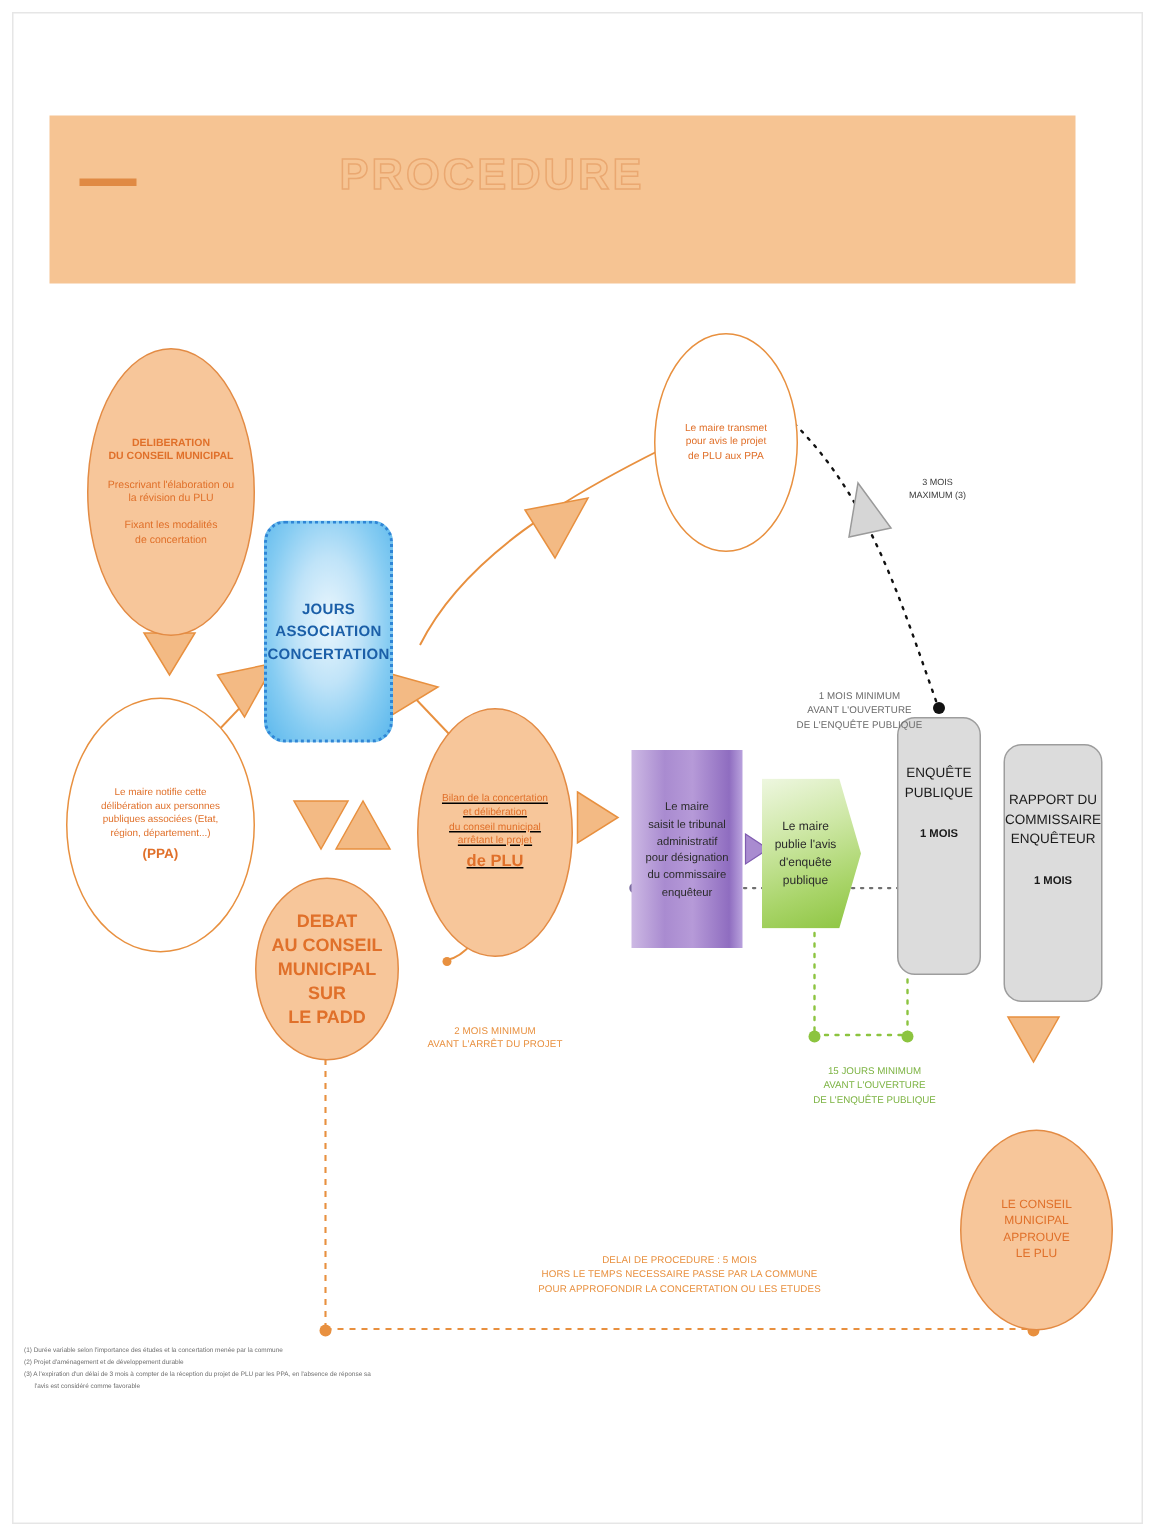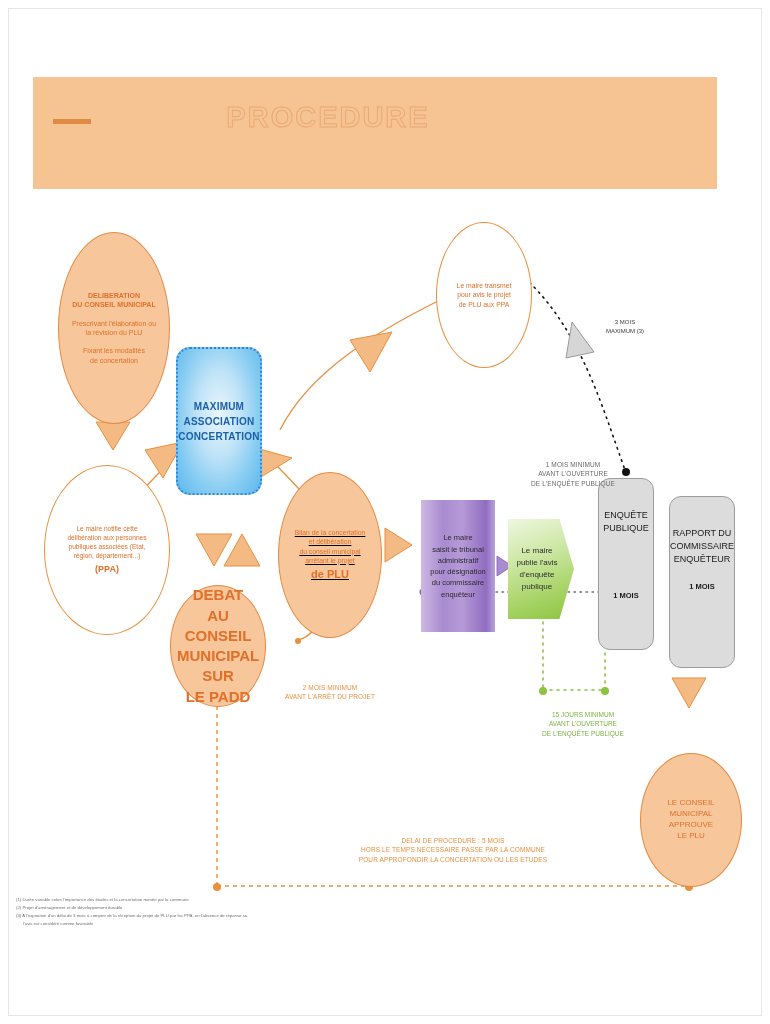--- a/index.html
+++ b/index.html
@@ -157,37 +157,37 @@
     <div class="etxt" style="font-size:6.6px;">
       <span style="white-space:pre-line;display:block;">Le maire notifie cette
 délibération aux personnes
 publiques associées (Etat,
 région, département...)</span>
       <b style="display:block;font-size:9px;margin-top:2px;">(PPA)</b>
     </div>
   </div>
 
   <div id="etudes">
-    <div class="lbl" style="white-space:pre-line;">MAXIMUM
+    <div class="lbl" style="white-space:pre-line;">JOURS
 ASSOCIATION
 CONCERTATION</div>
   </div>
 
   <div class="ellipse ell-fill" style="left:278px;top:472px;width:104px;height:166px;text-decoration:underline;">
     <div class="etxt" style="font-size:6.8px;">
       <span style="white-space:pre-line;display:block;">Bilan de la concertation
 et délibération
 du conseil municipal
 arrêtant le projet</span>
       <b style="display:block;font-size:11px;margin-top:2px;">de PLU</b>
     </div>
   </div>
 
   <div class="ellipse ell-fill" style="left:170px;top:585px;width:96px;height:122px;">
-    <b class="etxt" style="font-size:15px;white-space:pre-line;">DEBAT
+    <b class="etxt" style="font-size:12px;white-space:pre-line;">DEBAT
 AU CONSEIL
 MUNICIPAL SUR
 LE PADD</b>
   </div>
 
   <div class="ellipse ell-open" style="left:436px;top:222px;width:96px;height:146px;">
     <span class="etxt" style="font-size:6.8px;white-space:pre-line;">Le maire transmet
 pour avis le projet
 de PLU aux PPA</span>
   </div>
@@ -201,21 +201,21 @@
 enquêteur</div>
   </div>
 
   <div id="green">
     <div class="lbl" style="white-space:pre-line;">Le maire
 publie l'avis
 d'enquête
 publique</div>
   </div>
 
-  <div class="greybox" style="left:598px;top:478px;width:56px;height:172px;gap:40px;">
+  <div class="greybox" style="left:598px;top:478px;width:56px;height:172px;">
     <div class="t" style="white-space:pre-line;">ENQUÊTE
 PUBLIQUE</div>
     <div class="d">1 MOIS</div>
   </div>
 
   <div class="greybox" style="left:655px;top:496px;width:66px;height:172px;margin-left:14px;">
     <div class="t" style="white-space:pre-line;">RAPPORT DU
 COMMISSAIRE
 ENQUÊTEUR</div>
     <div class="d">1 MOIS</div>

